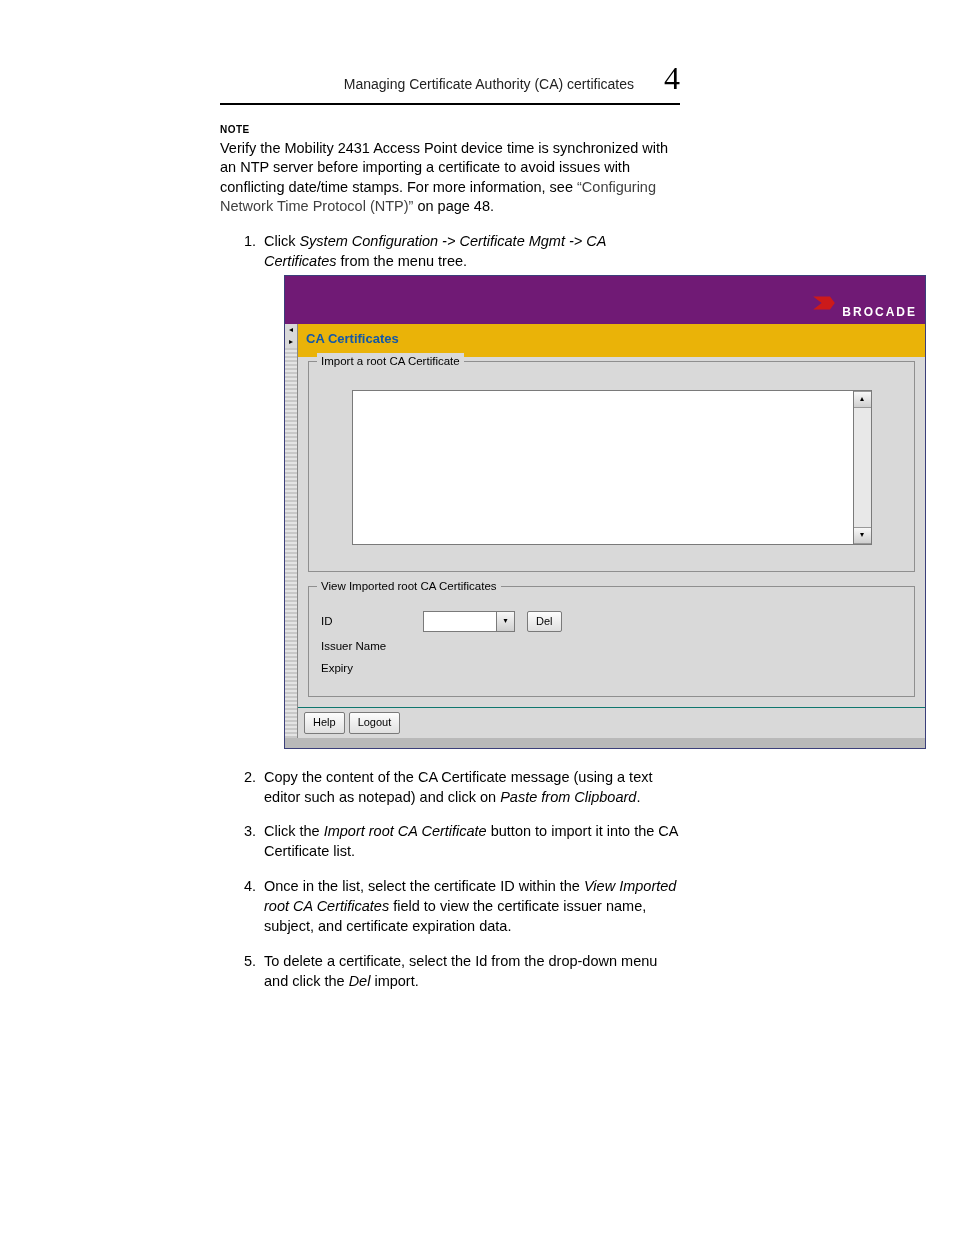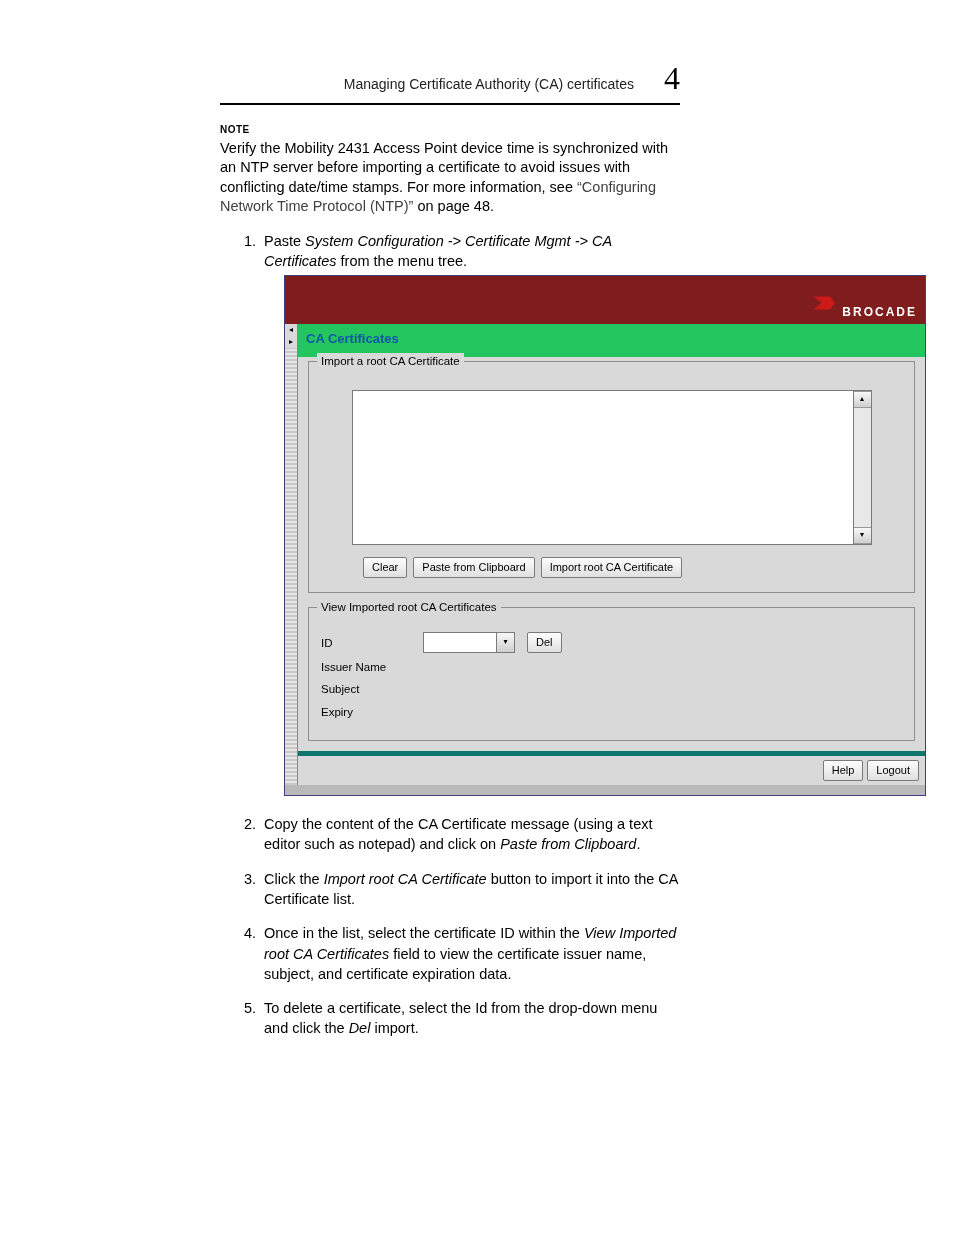--- a/index.html
+++ b/index.html
@@ -70,21 +70,21 @@
   .app {
     width: 640px;
     margin: 4px 0 18px 20px;
     border: 1px solid #3b3f7a;
     background: #d9d9d9;
     font-family: Tahoma, Arial, sans-serif;
     font-size: 12px;
     color: #000;
   }
   .app-top {
-    background: #7f1d1d;
+    background: #701a75;
     height: 44px;
     display: flex;
     justify-content: flex-end;
     align-items: flex-end;
     padding: 0 8px 4px 0;
     gap: 6px;
   }
   .brand-label {
     color: #fff;
     font-weight: bold;
@@ -119,21 +119,21 @@
     flex: 1;
     background: #d9d9d9;
     display: flex;
     flex-direction: column;
   }
   .panel-title {
     color: #1258a8;
     font-weight: bold;
     font-size: 13px;
     padding: 6px 8px 8px 8px;
-    background: #22c55e;
+    background: #eab308;
   }
   .fieldset {
     border: 1px solid #8f8f8f;
     margin: 4px 10px 10px 10px;
     padding: 18px 12px 14px 12px;
     position: relative;
     background: #d9d9d9;
   }
   .fieldset-legend {
     position: absolute;
@@ -207,23 +207,22 @@
   .dropdown .dd-btn {
     width: 17px;
     background: linear-gradient(#f8f8f8,#cfcfcf);
     border-left: 1px solid #7a7a7a;
     text-align: center;
     font-size: 8px;
     line-height: 17px;
   }
   .footer-bar {
     display: flex;
-    justify-content: flex-end;
-    background: #d9d9d9;
-    border-top: 5px solid #0f766e;
+    background: #d9d9d9;
+    border-top: 1px solid #0f766e;
     padding: 4px 6px;
     gap: 4px;
   }
   .app-bottom-strip {
     height: 10px;
     background: #b9b9b9;
   }
 </style>
 </head>
 <body>
@@ -239,21 +238,21 @@
   <p class="body-p">
     <span class="note-head">NOTE</span><br>
     <span>Verify the Mobility 2431 Access Point device time is synchronized with an NTP server before importing a certificate to avoid issues with conflicting date/time stamps. For more information, see </span>
     <span class="link">“Configuring Network Time Protocol (NTP)”</span>
     <span> on page 48.</span>
   </p>
 
 
   <ol class="ol">
     <li>
-      <span>Paste </span><span class="italic">System Configuration -&gt; Certificate Mgmt -&gt; CA Certificates</span><span> from the menu tree.</span>
+      <span>Click </span><span class="italic">System Configuration -&gt; Certificate Mgmt -&gt; CA Certificates</span><span> from the menu tree.</span>
 
       
       <div class="app">
         <div class="app-top">
           <svg class="brand-icon" viewBox="0 0 40 30">
             <path d="M2 4 L30 4 L38 15 L30 26 L2 26 L16 15 Z" fill="#cc1a1a"></path>
           </svg>
           <span class="brand-label">BROCADE</span>
         </div>
         <div class="app-body">
@@ -267,44 +266,36 @@
 
             <div class="fieldset">
               <span class="fieldset-legend">Import a root CA Certificate</span>
               <div class="textarea-wrap">
                 <div class="textarea"></div>
                 <div class="scrollbar">
                   <div class="sb-btn">▴</div>
                   <div class="sb-btn">▾</div>
                 </div>
               </div>
-              <div class="btn-row">
-                <div class="win-btn">Clear</div>
-                <div class="win-btn">Paste from Clipboard</div>
-                <div class="win-btn">Import root CA Certificate</div>
-              </div>
             </div>
 
             <div class="fieldset">
               <span class="fieldset-legend">View Imported root CA Certificates</span>
               <div class="form-row">
                 <span class="lbl">ID</span>
                 <div class="dropdown">
                   <div class="dd-input"></div>
                   <div class="dd-btn">▾</div>
                 </div>
                 <div class="win-btn">Del</div>
               </div>
               <div class="form-row">
                 <span class="lbl">Issuer Name</span>
               </div>
               <div class="form-row">
-                <span class="lbl">Subject</span>
-              </div>
-              <div class="form-row">
                 <span class="lbl">Expiry</span>
               </div>
             </div>
 
             <div class="footer-bar">
               <div class="win-btn">Help</div>
               <div class="win-btn">Logout</div>
             </div>
           </div>
         </div>

